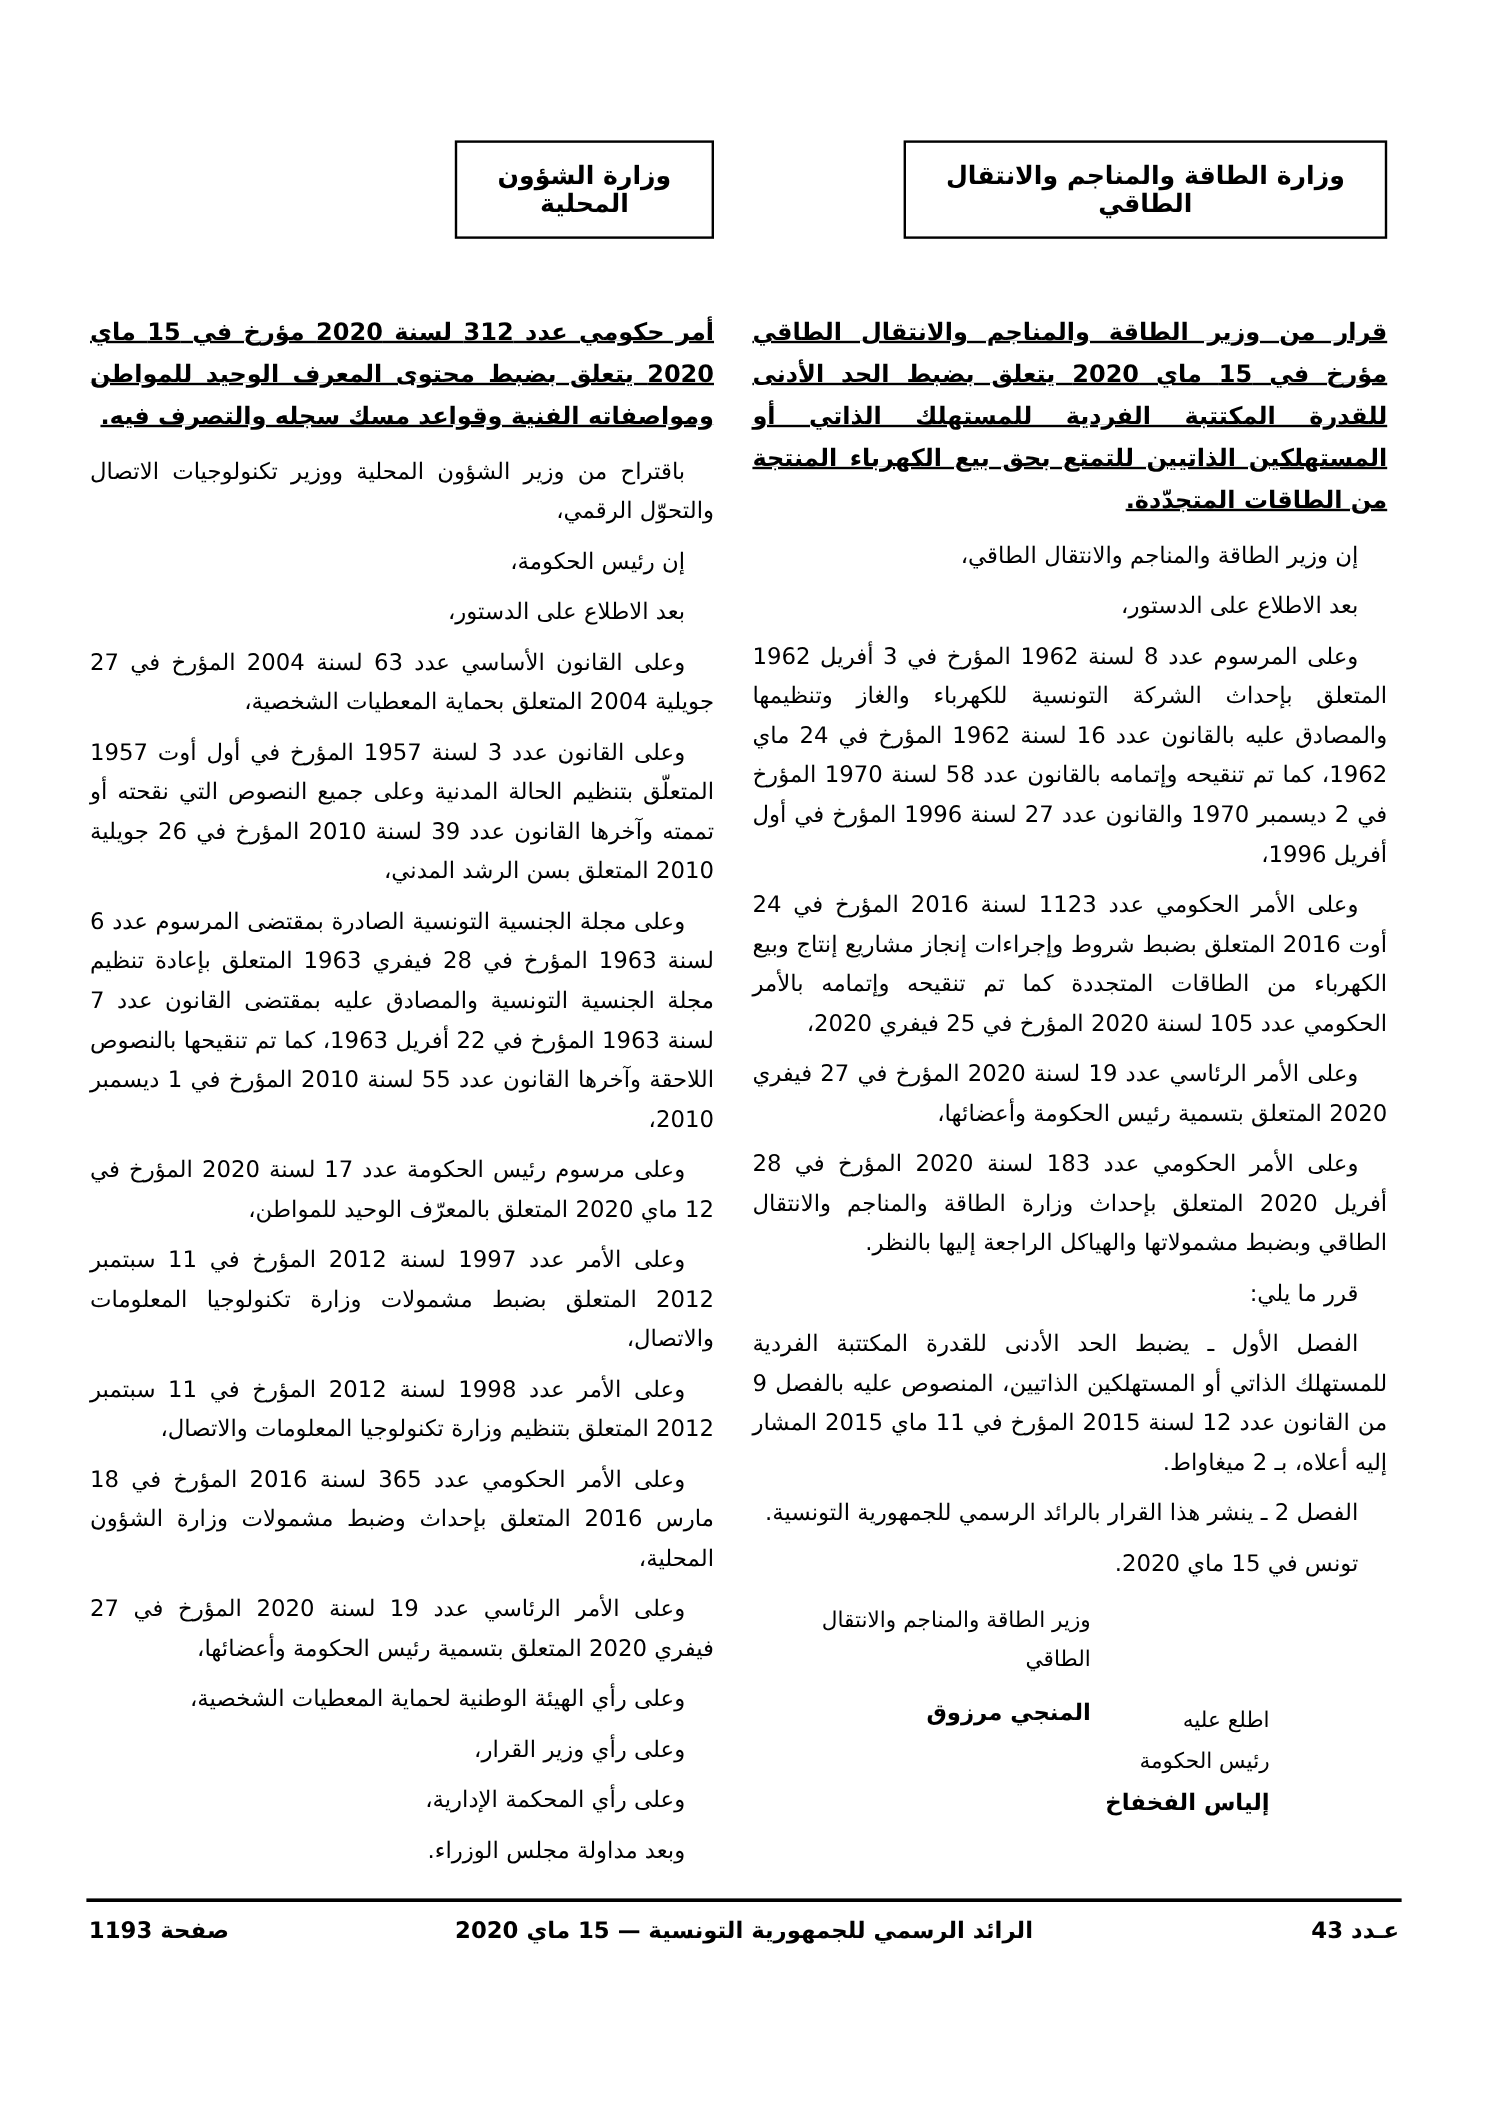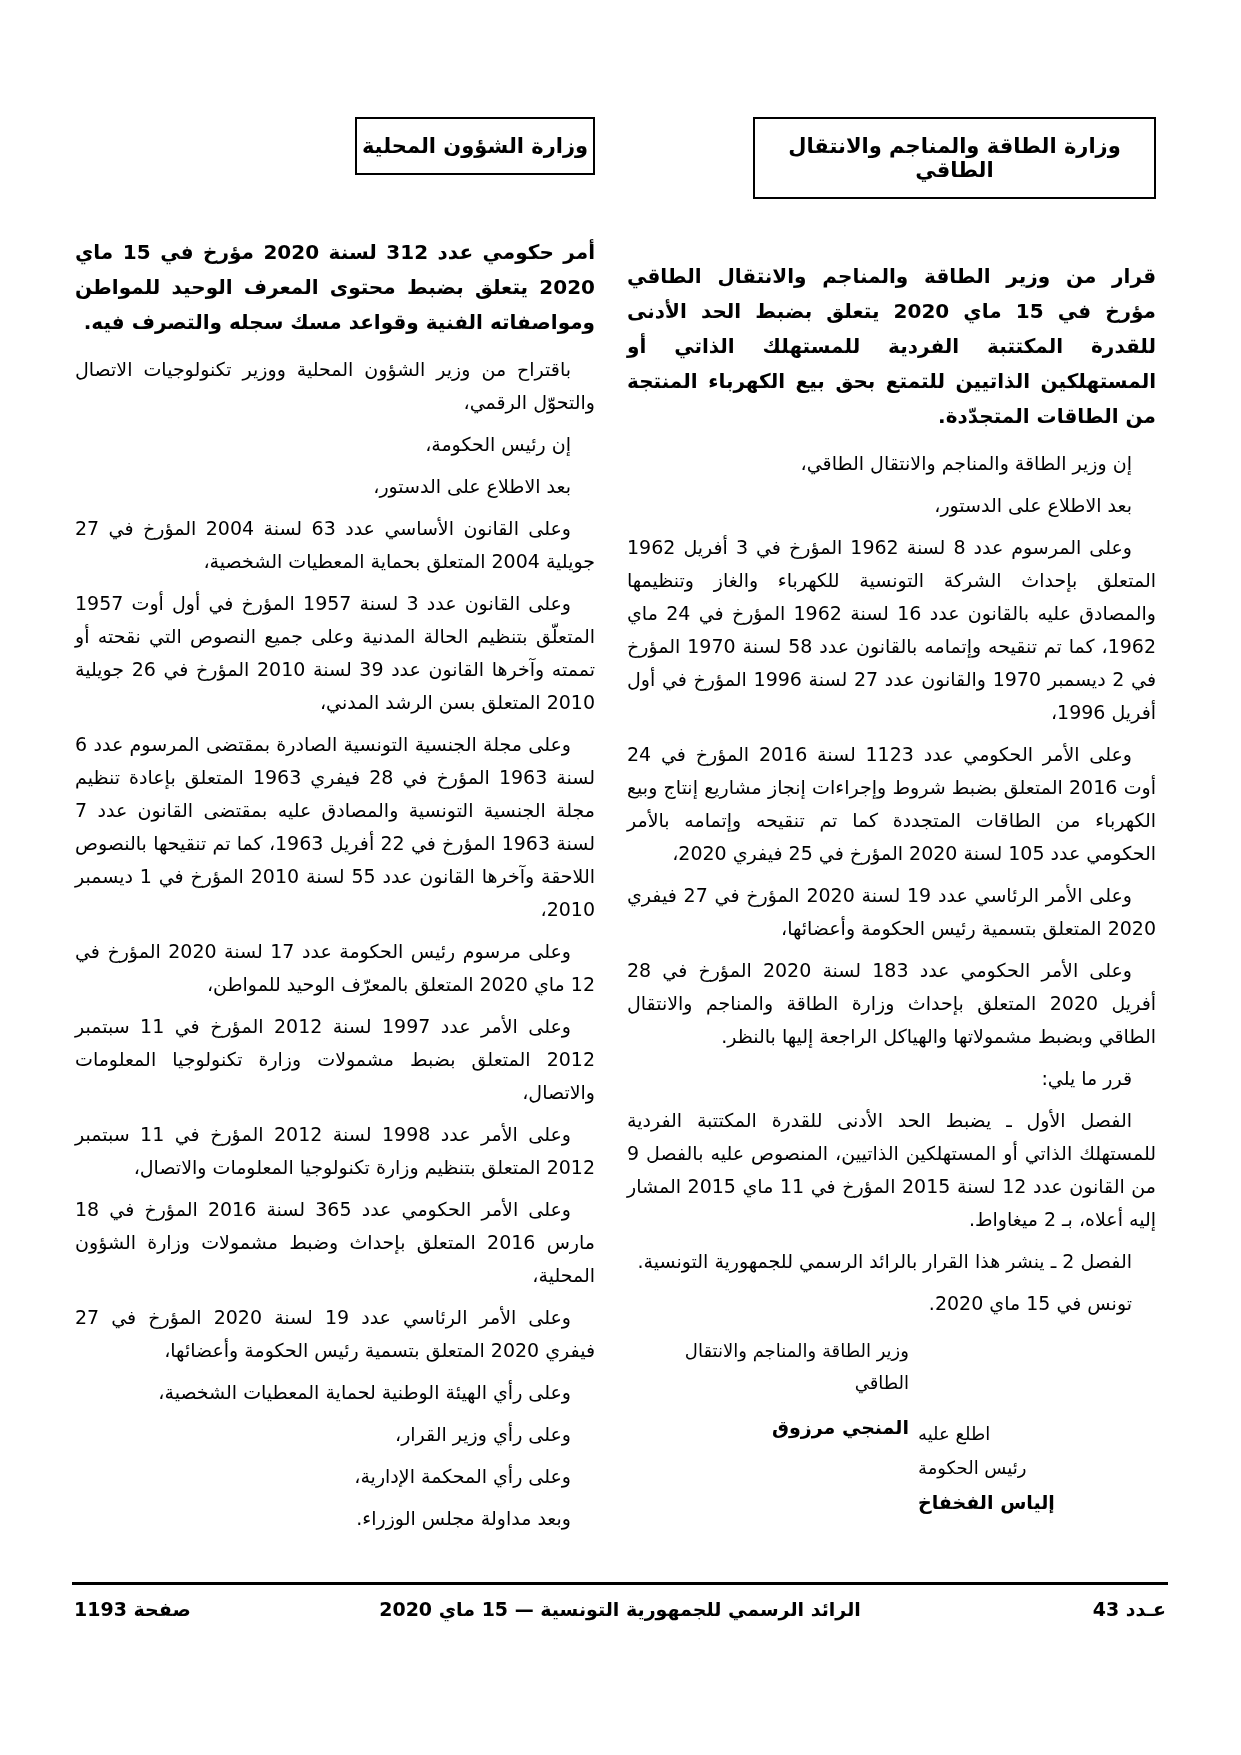--- a/index.html
+++ b/index.html
@@ -28,46 +28,47 @@
     border:2px solid #000;
     box-sizing:border-box;
     font-weight:bold;
     font-size:21px;
     line-height:1.15;
     text-align:center;
     padding:15px 4px;
     margin:0 0 60px 0;
   }
   .box-energy { width:403px; }
-  .box-local  { width:240px; }
+  .box-local  { width:216px; }
 
   .decree-title {
     font-weight:bold;
     font-size:20px;
     line-height:35px;
     text-align:justify;
     margin:0 0 13px 0;
+    text-decoration:underline;
   }
   .body-par {
     font-size:19px;
     line-height:33px;
     text-align:justify;
     text-indent:24px;
     margin:0 0 9px 0;
   }
 
   .sig { position:relative; height:195px; margin-top:4px; }
   .sig-minister {
     position:absolute; left:42px; top:6px;
     width:240px; 
     font-size:18px; line-height:32px;
   }
   .sig-viewer {
     position:absolute; right:98px; top:88px;
-    width:140px; text-align:left;
+    width:140px; text-align:right;
     font-size:18px; line-height:34px;
   }
   .sig-name { font-weight:bold; font-size:19px; }
   .sig-minister .sig-name { margin-top:12px; }
 
   .footer {
     position:absolute;
     top:1582px; left:72px; right:73px;
     border-top:3px solid #000;
     padding-top:13px;

